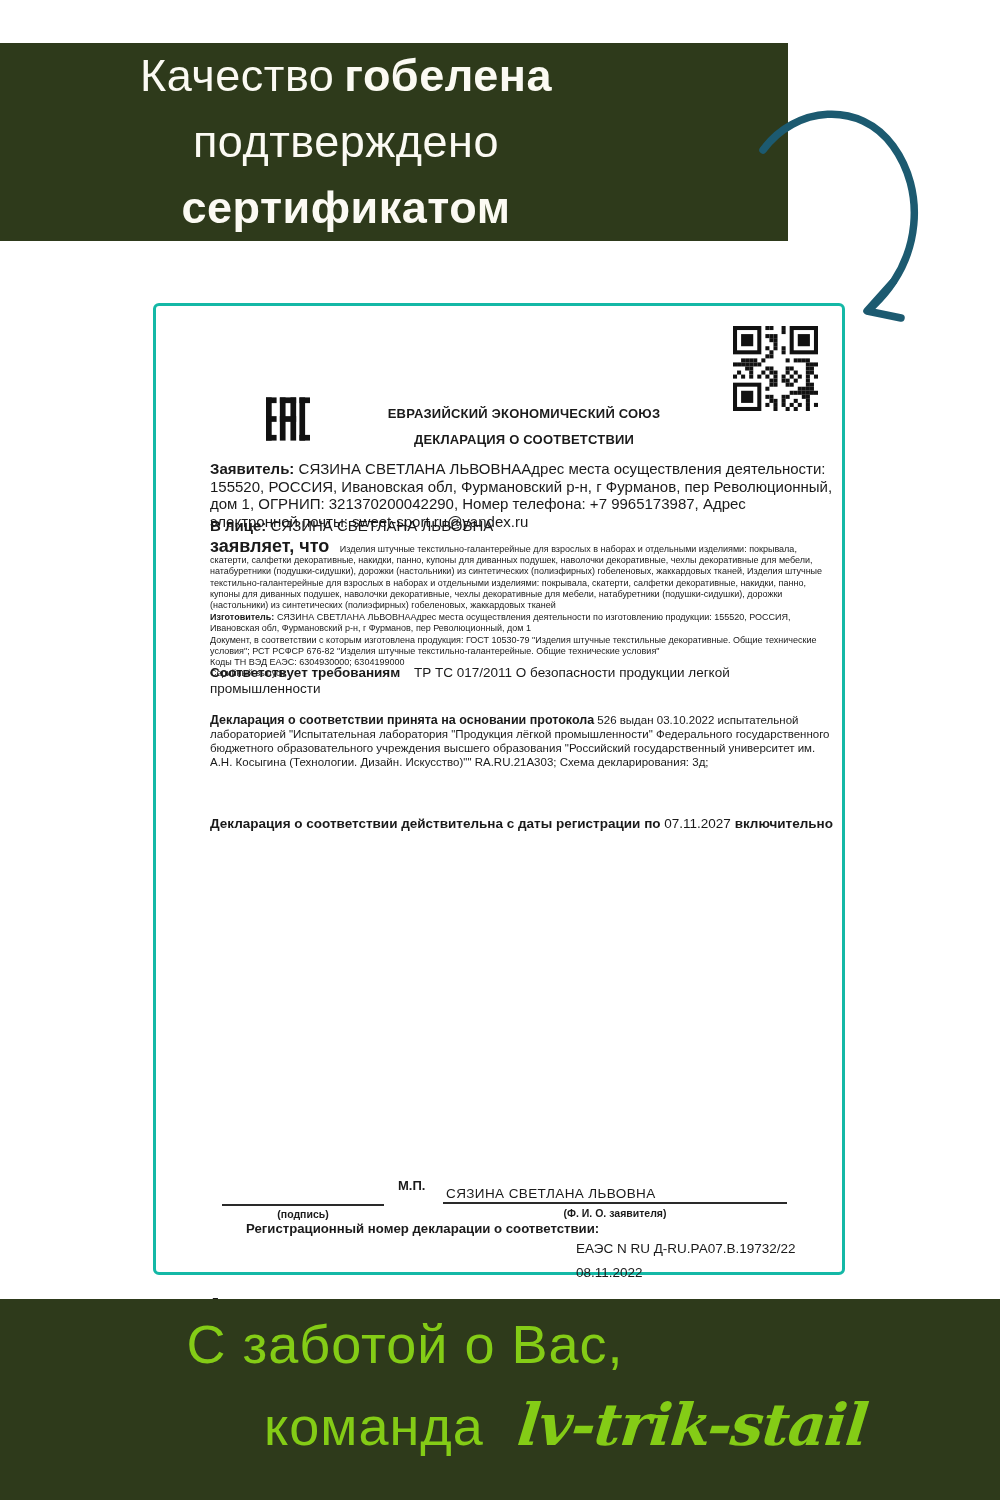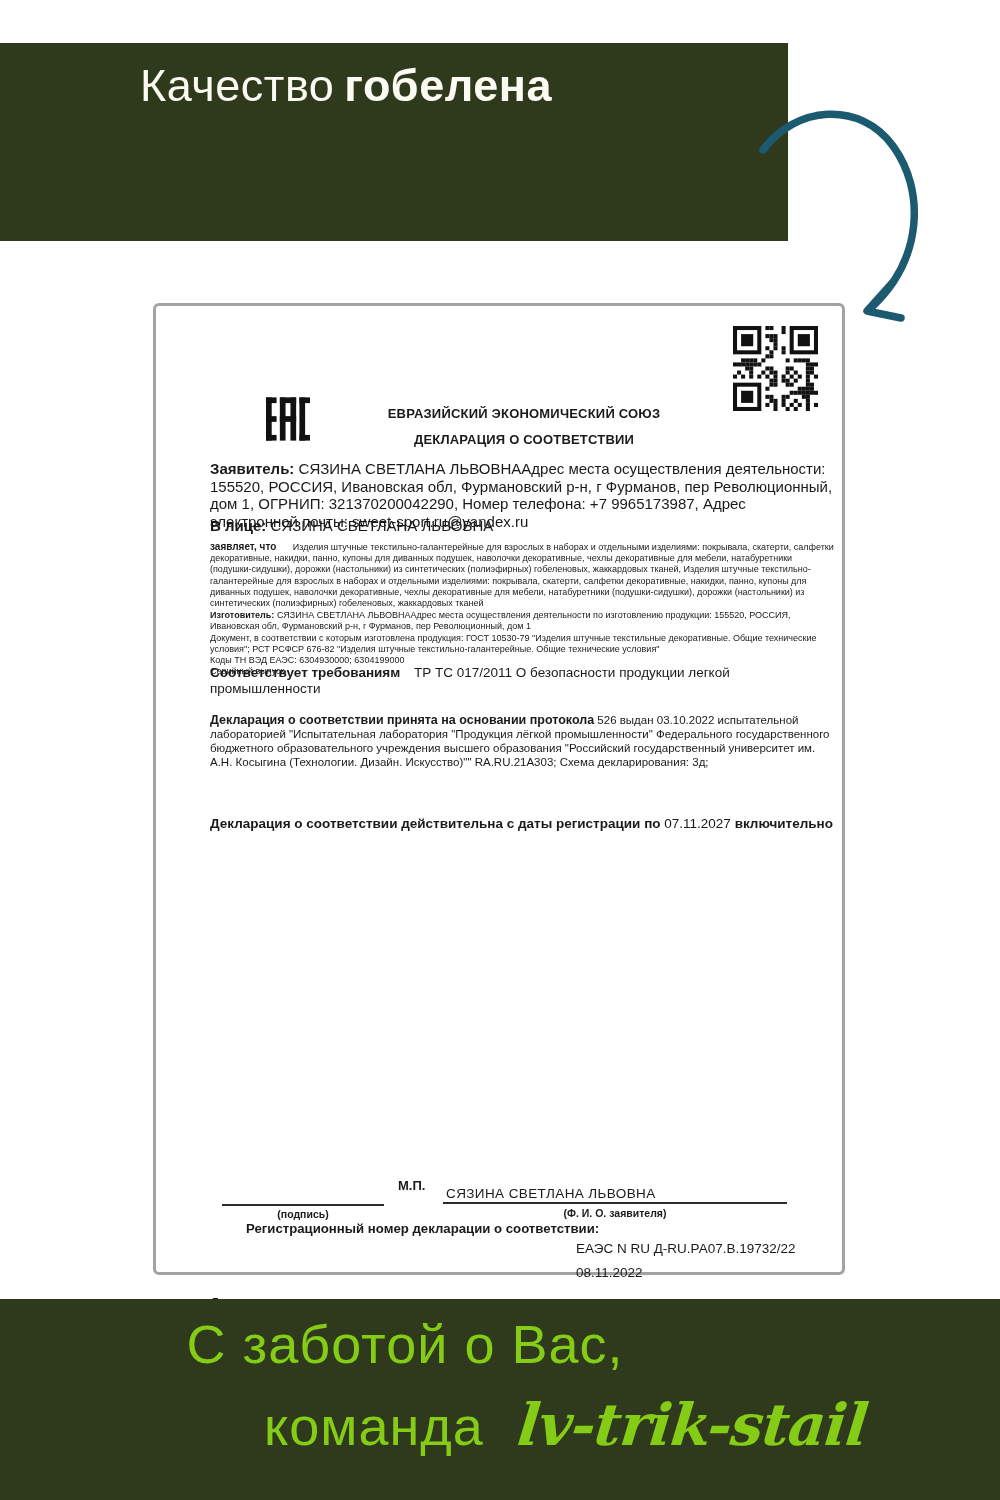--- a/index.html
+++ b/index.html
@@ -5,45 +5,45 @@
   html,body{margin:0;padding:0;}
   body{
     width:1000px;height:1500px;position:relative;background:#ffffff;
     font-family:"Liberation Sans", sans-serif;color:#1a1a1a;overflow:hidden;
   }
   
   .top-banner{
     position:absolute;left:0;top:43px;width:788px;height:198px;
     background:#2e3a1b;color:#fbfaf3;
     text-align:center;box-sizing:border-box;
-    padding-top:10px;padding-right:96px;
+    padding-right:96px;
     font-size:45px;line-height:66px;letter-spacing:0.5px;
   }
   .top-banner .bold{font-weight:bold;margin-left:0.22em;}
   .top-banner .b3{font-weight:bold;}
   
   .arrow-wrap{position:absolute;left:745px;top:98px;width:190px;height:225px;}
   
   .certificate{
     position:absolute;left:153px;top:303px;width:692px;height:972px;
-    background:#ffffff;border:3px solid #a3a3a3;border-radius:6px;
+    background:#ffffff;border:3px solid #14b8a6;border-radius:6px;
     box-sizing:border-box;
   }
   .cert-abs{position:absolute;}
   .qr{left:577px;top:20px;width:85px;height:85px;}
   .eac{left:110px;top:86px;width:44px;height:54px;}
   .cert-header{left:50px;top:100px;width:636px;text-align:center;
     font-weight:bold;font-size:13px;letter-spacing:0.2px;}
   .cert-header2{left:50px;top:126px;width:636px;text-align:center;
     font-weight:bold;font-size:13px;letter-spacing:0.2px;}
   .col{left:54px;width:625px;}
   .p-main{font-size:15px;line-height:17.6px;}
   .p-main .lbl{font-weight:bold;}
   .dense{font-size:9px;line-height:11.2px;}
-  .dense .big-lbl{font-weight:bold;font-size:10px;margin-right:14px;}
+  .dense .big-lbl{font-weight:bold;font-size:18px;margin-right:8px;}
   .dense .sm-lbl{font-weight:bold;}
   .dense p{margin:0;}
   .complies{font-size:13.5px;line-height:16px;}
   .complies .lbl{font-weight:bold;margin-right:10px;}
   .protocol{font-size:11.5px;line-height:14px;}
   .protocol .lbl{font-weight:bold;font-size:12.5px;}
   .additional{font-weight:bold;font-size:13px;}
   .valid{font-size:13.5px;line-height:18px;}
   .valid .lbl{font-weight:bold;}
   .mp{left:242px;top:872px;font-weight:bold;font-size:13px;}
@@ -70,20 +70,22 @@
     font-family:"DejaVu Serif", serif;font-style:italic;font-weight:bold;
     font-size:58px;margin-left:34px;letter-spacing:-1px;
     display:inline-block;transform:skewX(-6deg);
   }
 </style>
 </head>
 <body>
 
 <div class="top-banner">
   <div><span>Качество</span><span class="bold">гобелена</span></div>
+  <div>подтверждено</div>
+  <div class="b3">сертификатом</div>
 </div>
 
 <div class="arrow-wrap">
   <svg width="190" height="225" viewBox="0 0 190 225" fill="none">
     <path d="M18,52 C50,8 115,2 148,48 C180,92 178,160 128,208" stroke="#1c5a70" stroke-width="7.5" stroke-linecap="round" fill="none"></path>
     <path d="M148,184 L122,213 L156,220" stroke="#1c5a70" stroke-width="7.5" stroke-linecap="round" stroke-linejoin="round" fill="none"></path>
   </svg>
 </div>
 
 <div class="certificate">

